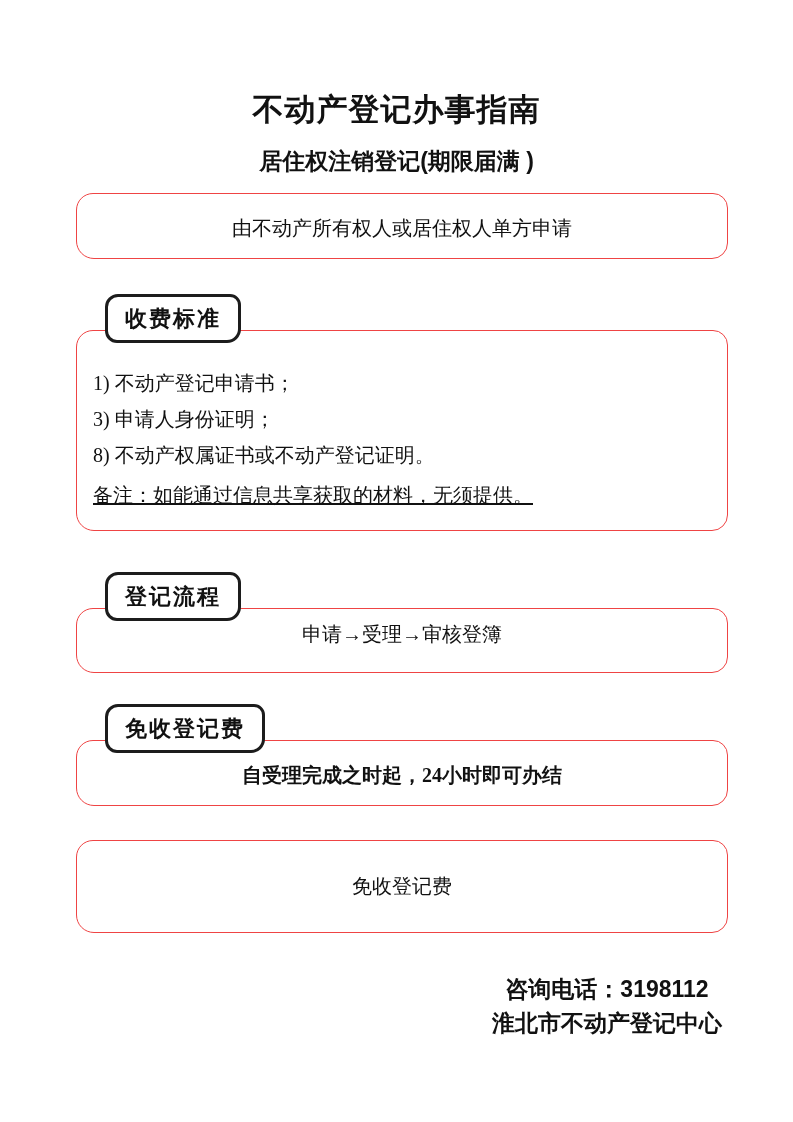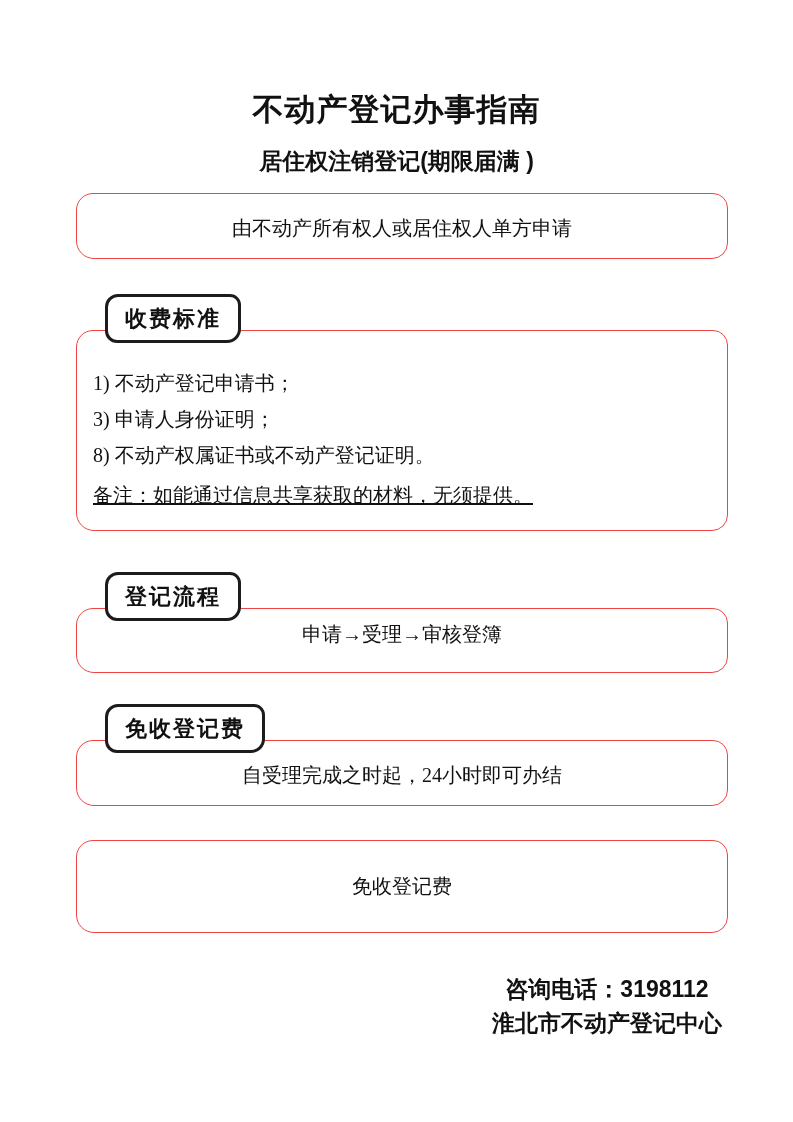--- a/index.html
+++ b/index.html
@@ -71,21 +71,21 @@
   }
   .sec-subject { margin-top: 17px; }
   .sec-subject .box { min-height: 66px; padding: 4px 10px 0 10px; }
   .sec-materials { margin-top: 35px; }
   .sec-materials .box { min-height: 200px; padding: 34px 20px 20px 16px; font-size: 20px; }
   .material-item { line-height: 36px; }
   .material-note { margin-top: 7px; line-height: 30px; text-decoration: underline; }
   .sec-process { margin-top: 41px; }
   .sec-process .box { min-height: 65px; padding: 4px 10px 16px 10px; }
   .sec-timelimit { margin-top: 31px; }
-  .sec-timelimit .box { min-height: 66px; padding: 4px 10px 0 10px; }
+  .sec-timelimit .box { min-height: 66px; padding: 4px 10px 0 10px; font-weight: bold; }
   .sec-fee { margin-top: 34px; }
   .sec-fee .box { min-height: 93px; padding: 0 0; }
   .footer {
     position: absolute;
     left: 407px;
     top: 972px;
     width: 400px;
     text-align: center;
     font-family: "Liberation Sans", sans-serif;
     font-weight: bold;

